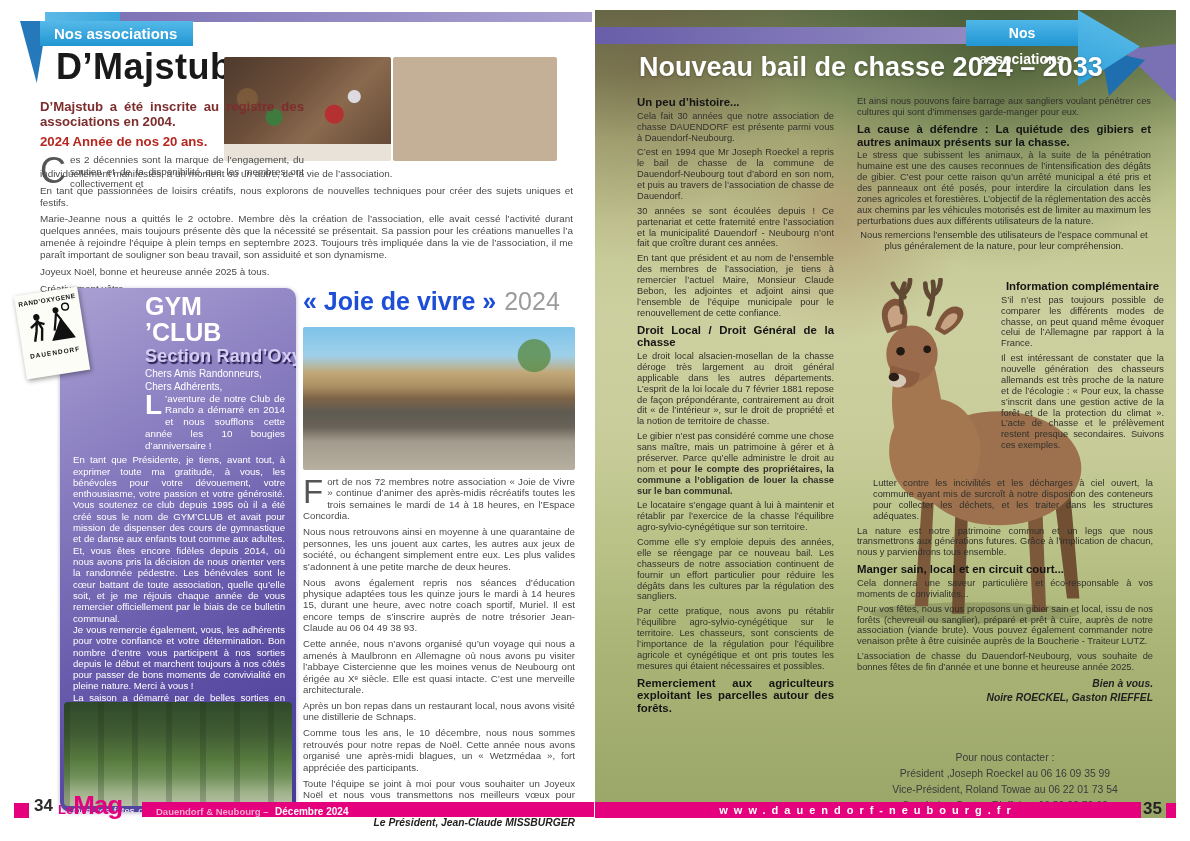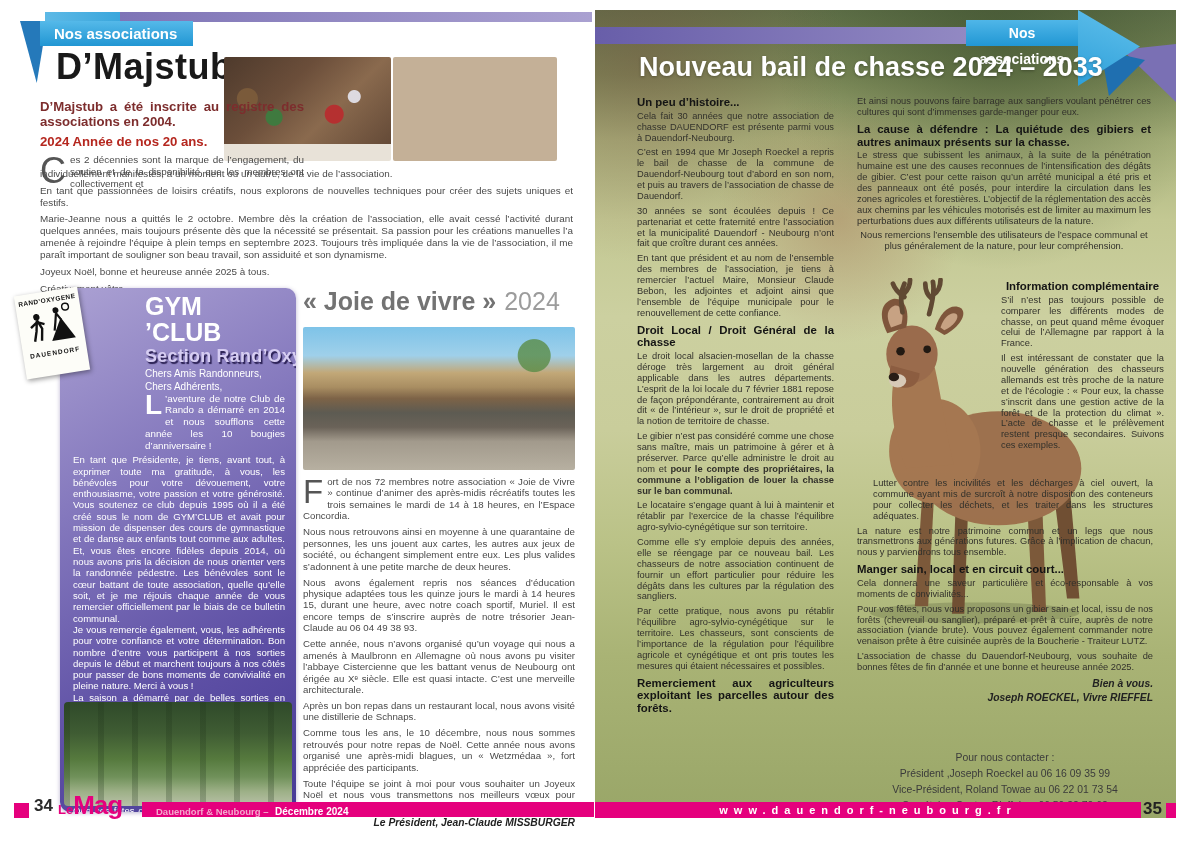--- a/index.html
+++ b/index.html
@@ -59,21 +59,21 @@
     background:
       repeating-linear-gradient(90deg, rgba(30,50,25,.25) 0 6px, transparent 6px 34px),
       linear-gradient(180deg,#2f4a2a 0%,#3f5c33 30%,#567a3e 55%,#70915a 72%,#9db087 86%,#b9c1a8 100%);}
   .gym-logo{left:20px;top:291px;width:64px;height:84px;background:#fdfdf8;transform:rotate(-9deg);
     box-shadow:1px 2px 5px rgba(0,0,0,.4);text-align:center;padding-top:5px;box-sizing:border-box;}
   .gym-logo-top{font-size:6.5px;font-weight:bold;color:#111;letter-spacing:.4px;}
   .gym-logo-bottom{font-size:6.5px;font-weight:bold;color:#111;letter-spacing:1px;margin-top:2px;}
 
   
   .joie-title{left:303px;top:287px;}
-  .joie-main{font-size:25px;font-weight:bold;color:#737373;}
+  .joie-main{font-size:25px;font-weight:bold;color:#1d4ed8;}
   .joie-year{font-size:25px;font-weight:300;color:#9c9c9c;margin-left:8px;}
   .joie-photo{left:303px;top:327px;width:272px;height:143px;
     background:
       radial-gradient(circle at 85% 20%, rgba(90,140,70,.8) 0 16px, transparent 17px),
       linear-gradient(180deg,#7ec3e8 0%,#9fd0ea 20%,#c2a878 32%,#a98e62 42%,#7d6347 50%,#5d5b52 60%,#6a6258 70%,#a29a8c 80%,#b7b0a1 100%);}
   .joie-body{left:303px;top:476px;width:272px;font-size:9.7px;line-height:1.18;color:#4a4a4a;text-align:justify;}
   .joie-body p{margin:0 0 4.5px 0;}
   .joie-drop{float:left;font-size:33px;line-height:28px;padding:2px 4px 0 0;color:#555;}
   .joie-sig{text-align:right;font-weight:bold;font-style:italic;font-size:10.3px;color:#222;margin-top:5px;}
 
@@ -195,21 +195,21 @@
   <div class="abs joie-title">
     <span class="joie-main">« Joie de vivre »</span><span class="joie-year">2024</span>
   </div>
   <div class="abs photo joie-photo"></div>
   <div class="abs joie-body">
     <p>
       <span class="joie-drop">F</span><span>ort de nos 72 membres notre association « Joie de Vivre » continue d’animer des après-midis récréatifs toutes les trois semaines le mardi de 14 à 18 heures, en l’Espace Concordia.</span>
     </p>
     <p>Nous nous retrouvons ainsi en moyenne à une quarantaine de personnes, les uns jouent aux cartes, les autres aux jeux de société, ou échangent simplement entre eux. Les plus valides s’adonnent à une petite marche de deux heures.</p>
     <p>Nous avons également repris nos séances d’éducation physique adaptées tous les quinze jours le mardi à 14 heures 15, durant une heure, avec notre coach sportif, Muriel. Il est encore temps de s’inscrire auprès de notre trésorier Jean-Claude au 06 04 49 38 93.</p>
-    <p>Cette année, nous n’avons organisé qu’un voyage qui nous a amenés à Maulbronn en Allemagne où nous avons pu visiter l’abbaye Cistercienne que les battant venus de Neubourg ont érigée au Xᵉ siècle. Elle est quasi intacte. C’est une merveille architecturale.</p>
+    <p>Cette année, nous n’avons organisé qu’un voyage qui nous a amenés à Maulbronn en Allemagne où nous avons pu visiter l’abbaye Cistercienne que les moines venus de Neubourg ont érigée au Xᵉ siècle. Elle est quasi intacte. C’est une merveille architecturale.</p>
     <p>Après un bon repas dans un restaurant local, nous avons visité une distillerie de Schnaps.</p>
     <p>Comme tous les ans, le 10 décembre, nous nous sommes retrouvés pour notre repas de Noël. Cette année nous avons organisé une après-midi blagues, un « Wetzmédaa », fort appréciée des participants.</p>
     <p>Toute l’équipe se joint à moi pour vous souhaiter un Joyeux Noël et nous vous transmettons nos meilleurs vœux pour l’année 2025.</p>
     <div class="joie-sig">Le Président, Jean-Claude MISSBURGER</div>
   </div>
 
   <div class="abs pink lf-square"></div>
   <div class="abs lf-num">34</div>
   <div class="abs lf-logo">
     <span class="lf-le">Le</span><span class="lf-mag">Mag</span>
@@ -283,21 +283,21 @@
     </div>
 
     <div class="abs col2b rp-body">
       <p class="indent">Lutter contre les incivilités et les décharges à ciel ouvert, la commune ayant mis de surcroît à notre disposition des conteneurs pour collecter les déchets, et les traiter dans les structures adéquates.</p>
       <p>La nature est notre patrimoine commun et un legs que nous transmettrons aux générations futures. Grâce à l’implication de chacun, nous y parviendrons tous ensemble.</p>
       <div class="rp-h">Manger sain, local et en circuit court...</div>
       <p>Cela donnera une saveur particulière et éco-responsable à vos moments de convivialités...</p>
       <p>Pour vos fêtes, nous vous proposons un gibier sain et local, issu de nos forêts (chevreuil ou sanglier), préparé et prêt à cuire, auprès de notre association (viande brute). Vous pouvez également commander notre venaison prête à être cuisinée auprès de la Boucherie - Traiteur LUTZ.</p>
       <p>L’association de chasse du Dauendorf-Neubourg, vous souhaite de bonnes fêtes de fin d’année et une bonne et heureuse année 2025.</p>
       <div class="rp-sig">Bien à vous.</div>
-      <div class="rp-sig">Joseph ROECKEL, Vivre RIEFFEL</div>
+      <div class="rp-sig">Noire ROECKEL, Gaston RIEFFEL</div>
     </div>
 
     <div class="abs contact">
       <div>Pour nous contacter :</div>
       <div>Président ,Joseph Roeckel au 06 16 09 35 99</div>
       <div>Vice-Président, Roland Towae au 06 22 01 73 54</div>
       <div>Secrétaire, Gaston Rieffel au 06 59 32 70 62</div>
     </div>
 
     <div class="abs pink rf-bar">www.dauendorf-neubourg.fr</div>

